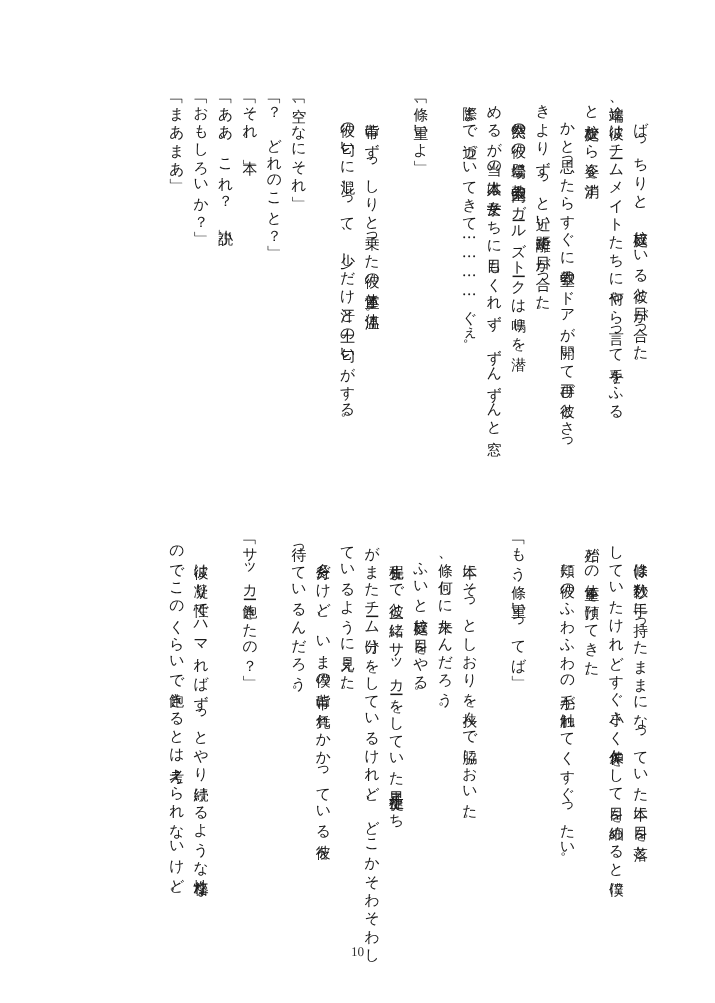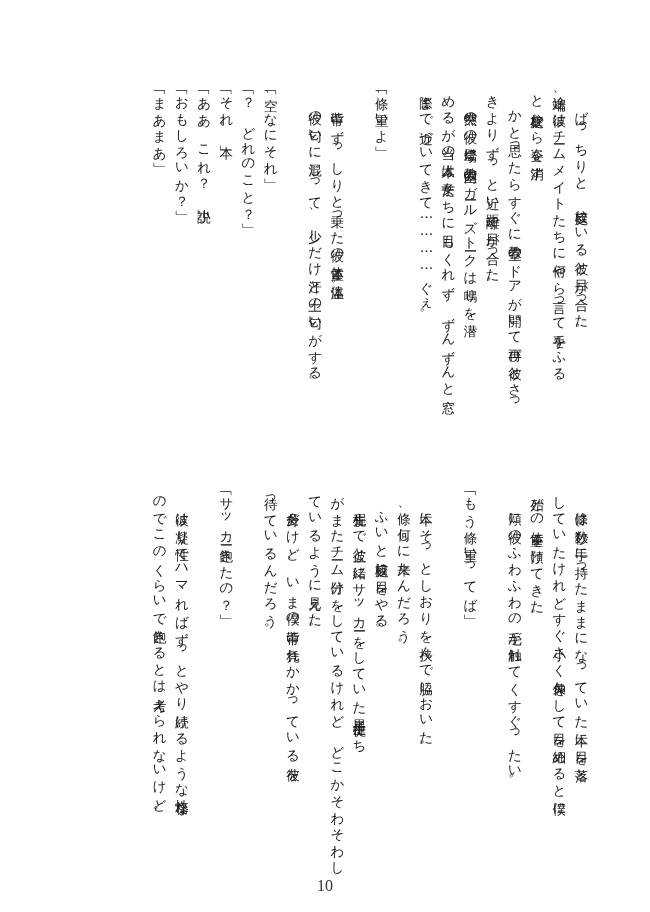--- a/index.html
+++ b/index.html
@@ -22,23 +22,22 @@
       white-space: nowrap;
       width: 16px;
     }
     .folio {
       position: absolute;
       top: 858px;
       left: 0;
       width: 650px;
       text-align: center;
       font-family: "Liberation Serif", serif;
-      font-size: 16px;
+      font-size: 12px;
       color: #333;
-      margin-top: 19px;
     }
   </style>
 </head>
 <body>
 
 <div id="page">
   <div id="upper">
       <div class="col" style="left: 574px; top: 100.7px;">ばっちりと、校庭にいる彼と目が合った。</div>
       <div class="col" style="left: 551.8px; top: 86px;">途端、彼はチームメイトたちに何やら言って手をふる</div>
       <div class="col" style="left: 529.6px; top: 86px;">と校庭から姿を消す。</div>

